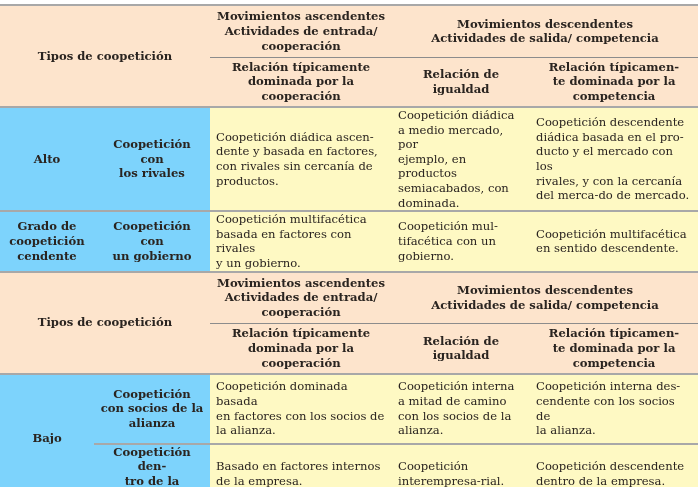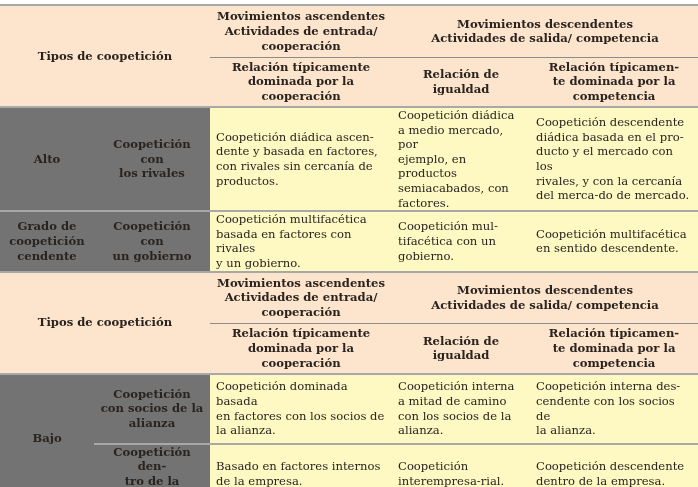--- a/index.html
+++ b/index.html
@@ -3,21 +3,21 @@
 <meta charset="utf-8">
 <style>
   html, body { margin: 0; padding: 0; background: #ffffff; }
   body { width: 698px; height: 487px; overflow: hidden; position: relative;
          font-family: "DejaVu Serif", "Liberation Serif", serif; color: #2a2420; }
   .caption-strip { position: absolute; left: 0; top: 0; width: 698px; height: 4px; overflow: hidden; }
   table.coop { position: absolute; left: 0; top: 4px; width: 698px; border-collapse: collapse;
                table-layout: fixed; font-size: 11.6px; line-height: 14.6px; }
   table.coop td { padding: 0 6px; vertical-align: middle; }
   .hdr { background: #fde4cc; font-weight: bold; text-align: center; }
-  .side { background: #737373; font-weight: bold; text-align: center; }
+  .side { background: #7dd3fc; font-weight: bold; text-align: center; }
   .cell { background: #fef9c3; text-align: left; font-weight: normal; }
   .b-top { border-top: 2px solid #a8a8a8; }
   .b-bot { border-bottom: 2px solid #a8a8a8; }
   .b-thin-bot { border-bottom: 1px solid #8c8c8c; }
 </style>
 </head>
 <body>
 
 <div class="caption-strip"></div>
 
@@ -74,21 +74,21 @@
       <div>Coopetición diádica ascen-</div>
       <div>dente y basada en factores,</div>
       <div>con rivales sin cercanía de</div>
       <div>productos.</div>
     </td>
     <td class="cell b-bot">
       <div>Coopetición diádica</div>
       <div>a medio mercado, por</div>
       <div>ejemplo, en productos</div>
       <div>semiacabados, con</div>
-      <div>factores.</div>
+      <div>dominada.</div>
     </td>
     <td class="cell b-bot">
       <div>Coopetición descendente</div>
       <div>diádica basada en el pro-</div>
       <div>ducto y el mercado con los</div>
       <div>rivales, y con la cercanía</div>
       <div>del merca-do de mercado.</div>
     </td>
   </tr>
 

